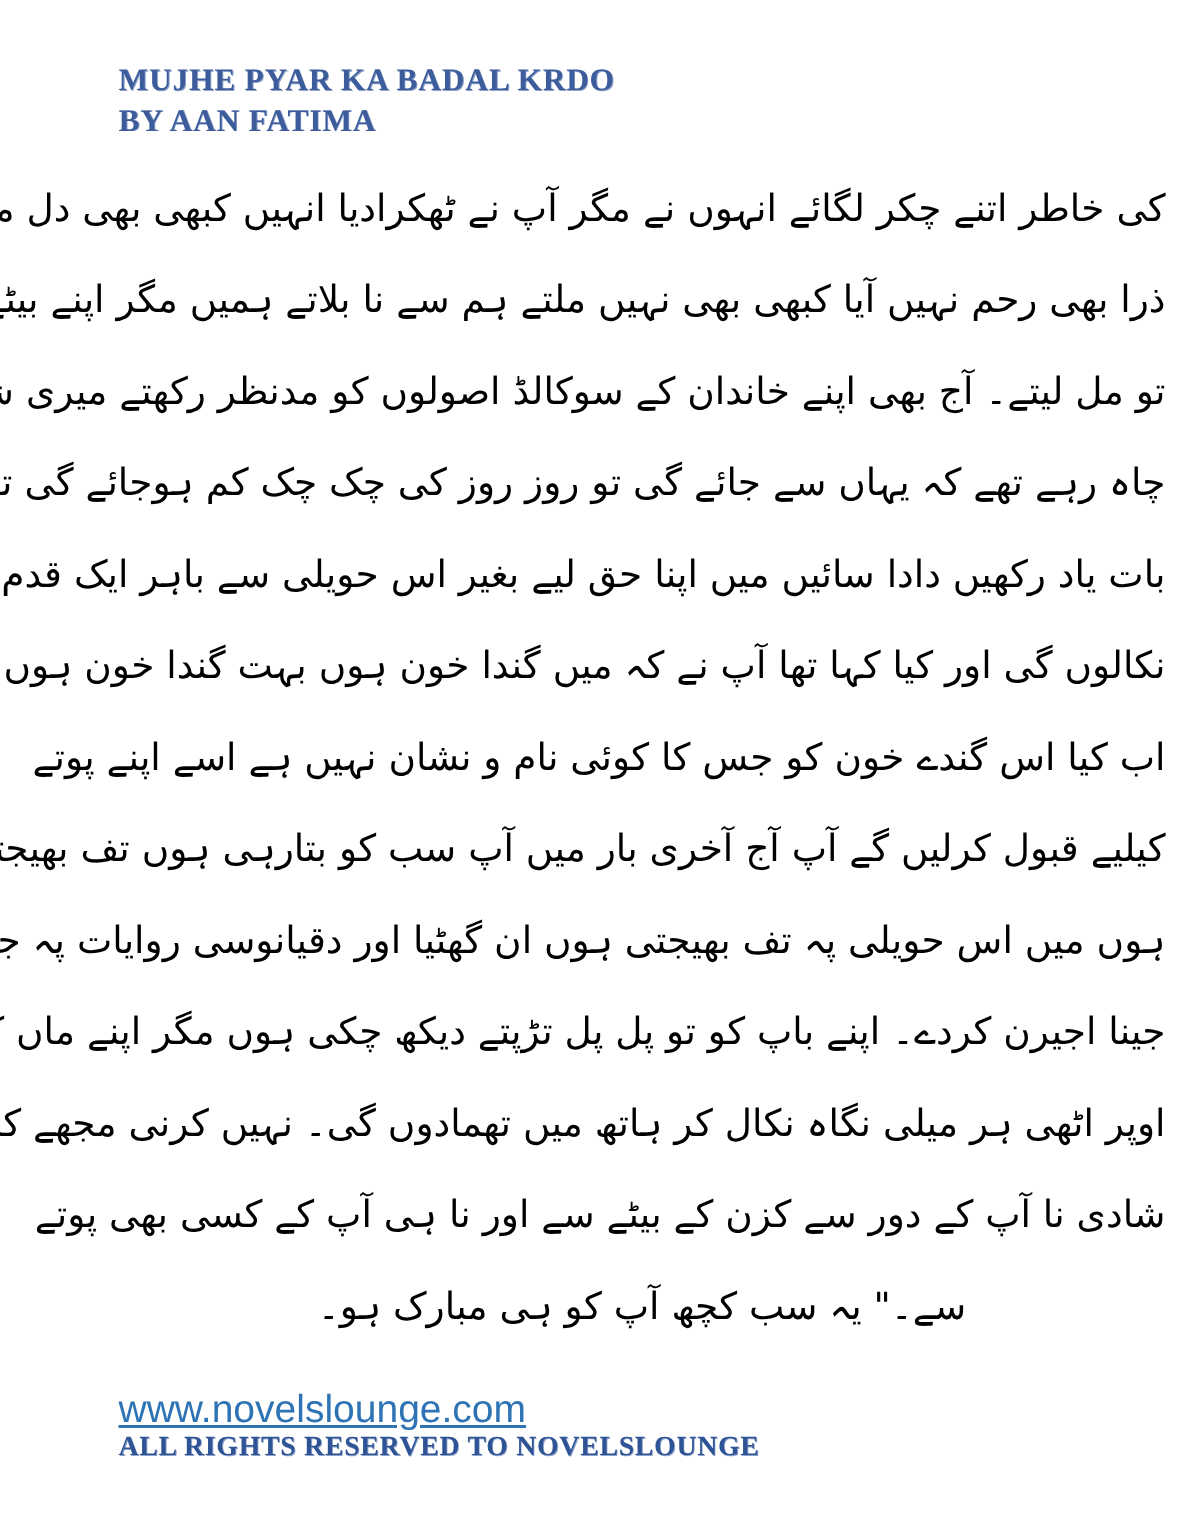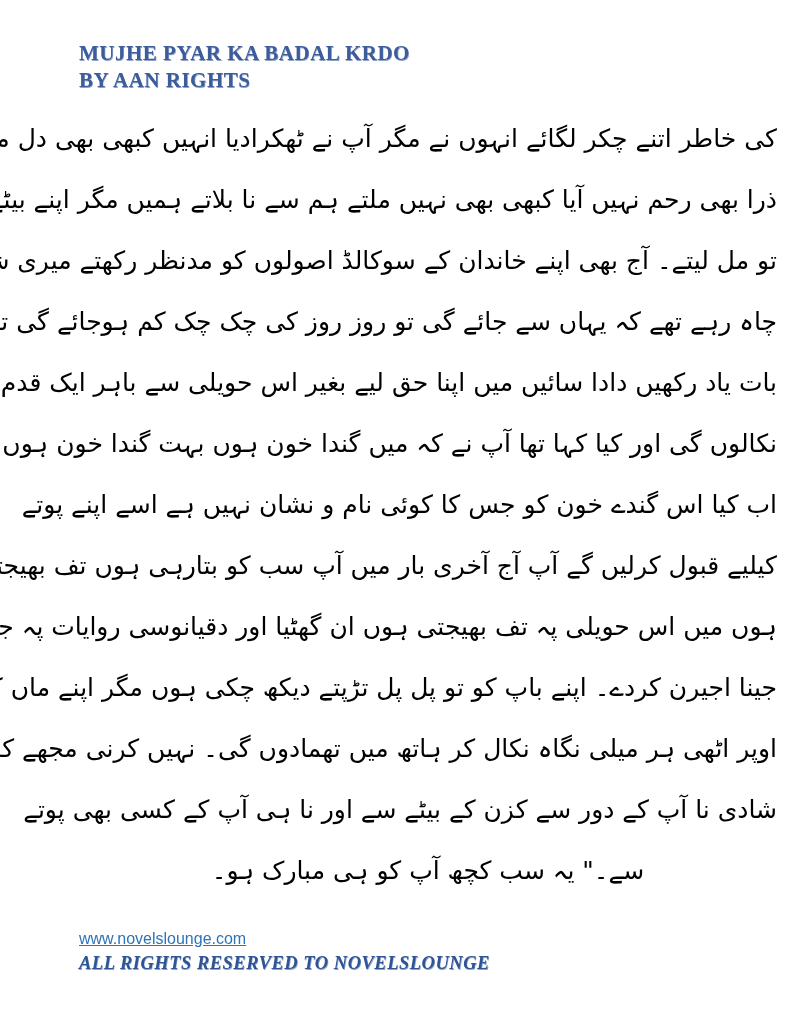--- a/index.html
+++ b/index.html
@@ -55,47 +55,46 @@
   .uline.last {
     text-align-last: center;
   }
   
   .doc-footer {
     margin-top: 26px;
   }
   .site-link {
     display: inline-block;
     font-family: "Liberation Sans", sans-serif;
-    font-size: 16px;
+    font-size: 26px;
     line-height: 24px;
     color: #2e74b5;
     text-decoration: underline;
     cursor: pointer;
   }
   .rights {
     font-family: "Liberation Serif", serif;
     font-weight: bold;
     font-size: 18.5px;
     line-height: 24px;
     letter-spacing: 0.5px;
     color: #2f5496;
     text-shadow: 0.6px 0.6px 0 #8fa3c8;
-    font-style: italic;
   }
 </style>
 </head>
 <body>
 
 <div class="page">
 
   <header class="doc-header">
     <div class="row1">
       <span class="title">MUJHE PYAR KA BADAL KRDO</span>
     </div>
-    <div class="author">BY AAN RIGHTS</div>
+    <div class="author">BY AAN FATIMA</div>
   </header>
 
   <main class="urdu-body">
     <div class="uline">کی خاطر اتنے چکر لگائے انہوں نے مگر آپ نے ٹھکرادیا انہیں کبھی بھی دل میں</div>
     <div class="uline">ذرا بھی رحم نہیں آیا کبھی بھی نہیں ملتے ہم سے نا بلاتے ہمیں مگر اپنے بیٹے سے</div>
     <div class="uline">تو مل لیتے۔ آج بھی اپنے خاندان کے سوکالڈ اصولوں کو مدنظر رکھتے میری شادی کرانا</div>
     <div class="uline">چاہ رہے تھے کہ یہاں سے جائے گی تو روز روز کی چک چک کم ہوجائے گی تو میری</div>
     <div class="uline">بات یاد رکھیں دادا سائیں میں اپنا حق لیے بغیر اس حویلی سے باہر ایک قدم نہیں</div>
     <div class="uline">نکالوں گی اور کیا کہا تھا آپ نے کہ میں گندا خون ہوں بہت گندا خون ہوں نا میں تو</div>
     <div class="uline">اب کیا اس گندے خون کو جس کا کوئی نام و نشان نہیں ہے اسے اپنے پوتے</div>

